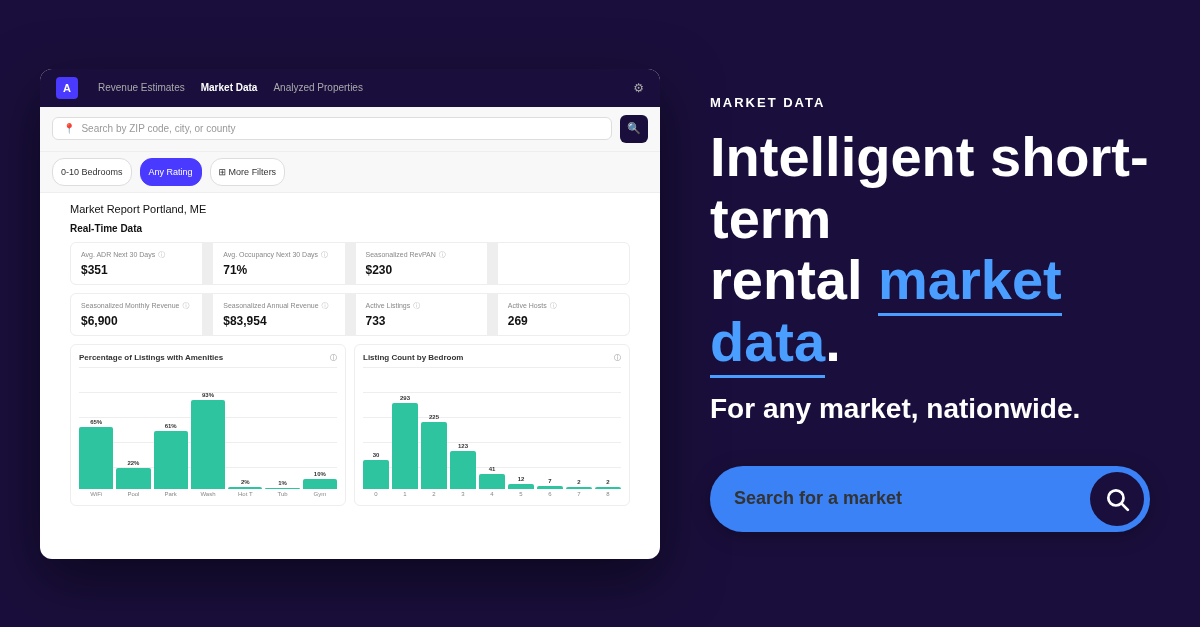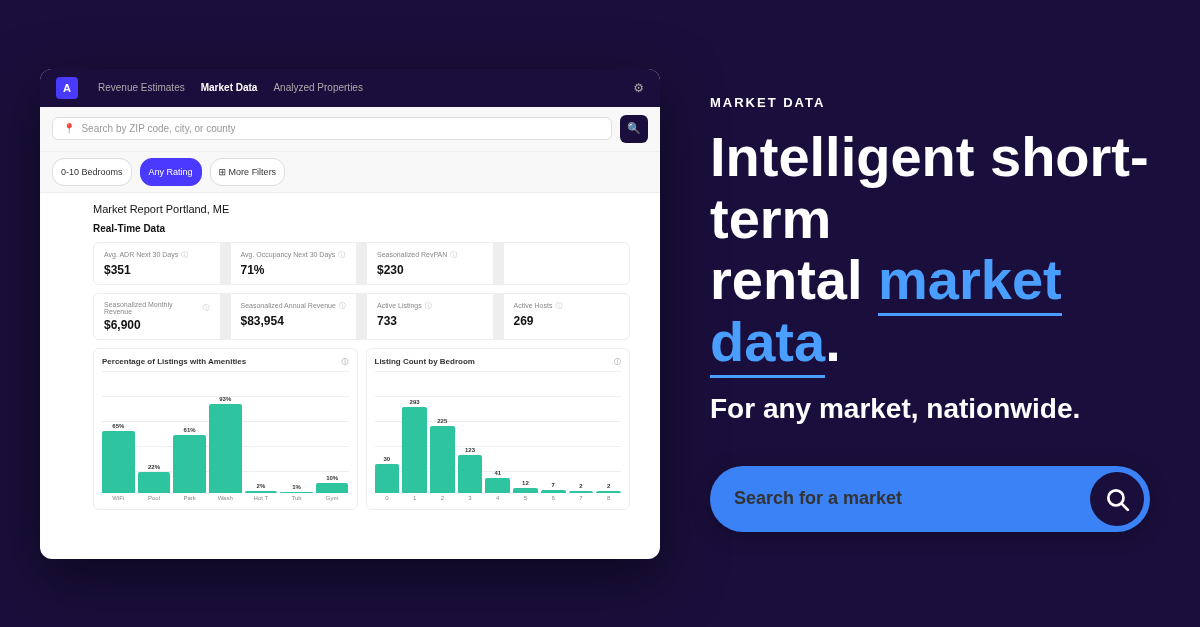--- a/index.html
+++ b/index.html
@@ -147,21 +147,20 @@
       background: #4a3aff;
       color: white;
       border-color: #4a3aff;
     }
 
     
     .content-area {
       background: white;
       padding: 10px 30px;
       overflow: hidden;
-      margin-left: 23px;
     }
 
     .market-report-title {
       font-size: 11px;
       font-weight: 700;
       color: #111;
       margin-bottom: 8px;
     }
 
     .market-report-title span {

